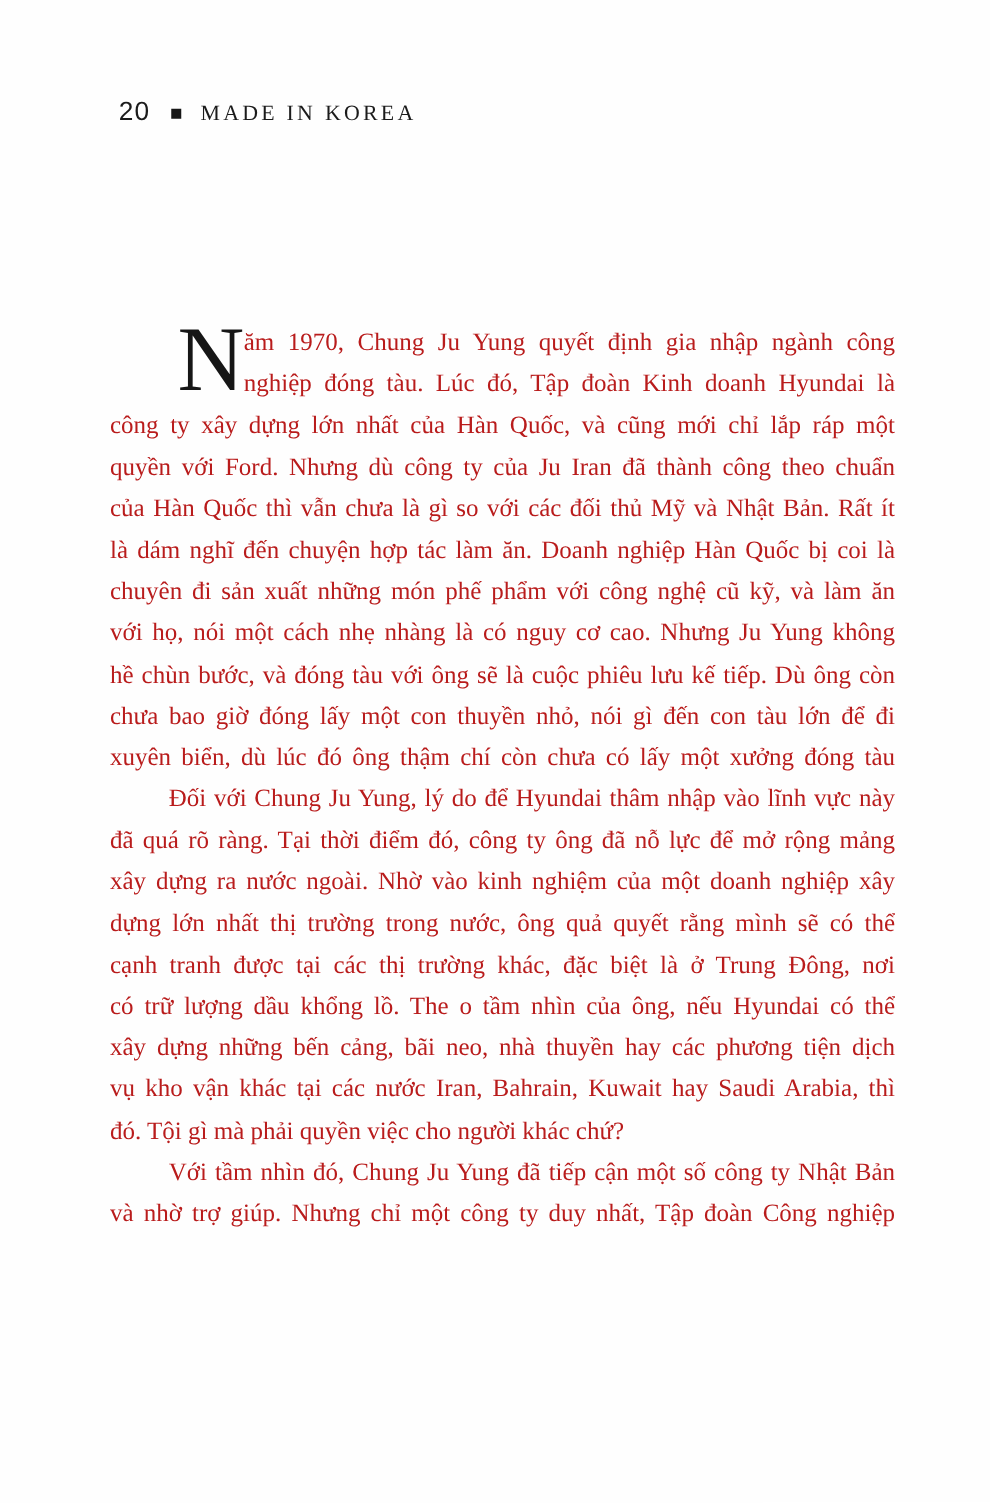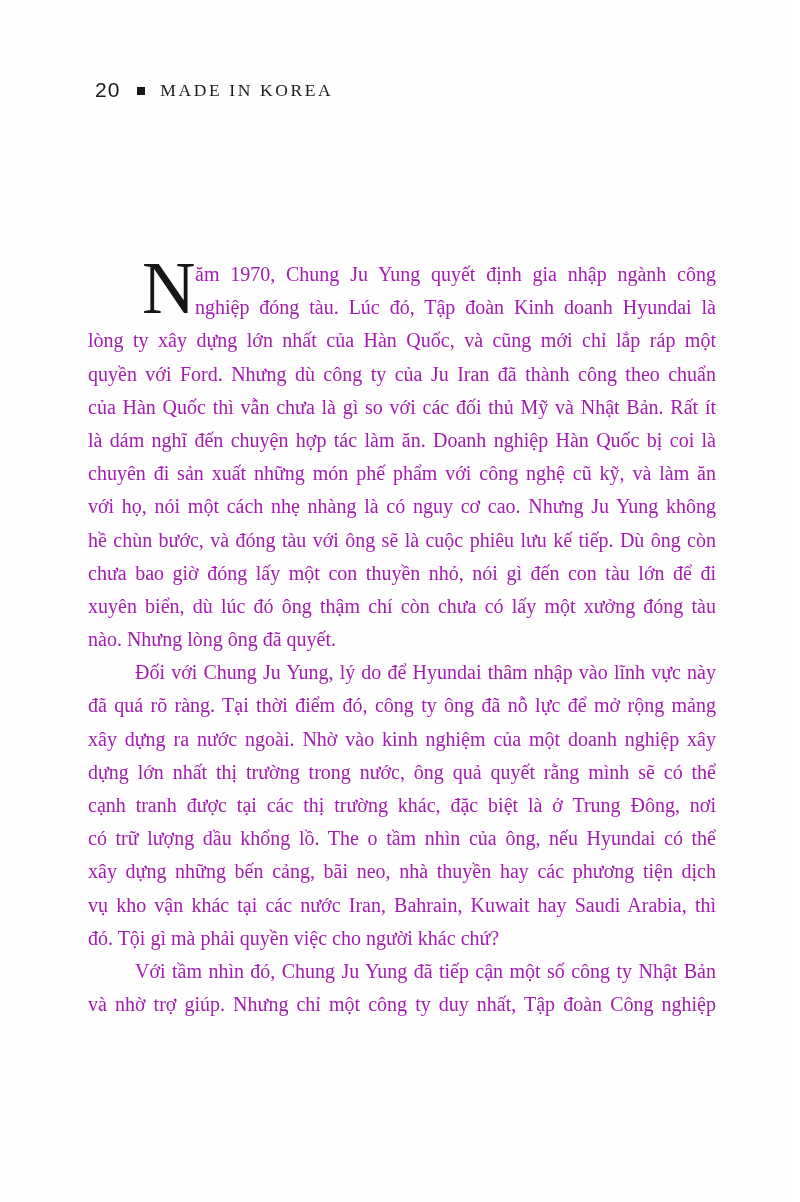--- a/index.html
+++ b/index.html
@@ -50,21 +50,21 @@
     top: -7px;
     font-size: 74px;
     line-height: 1;
     font-family: "Liberation Serif", serif;
     color: #161616;
   }
   .line {
     font-size: 20px;
     line-height: 33.2px;
     height: 33.2px;
-    color: #a21caf;
+    color: #b91c1c;
   }
   .line.justify, .line.dropcap, .line.indent {
     text-align: justify;
     text-align-last: justify;
   }
   .line.dropcap { margin-left: 107px; }
   .line.indent  { text-indent: 47px; }
   .line.last    { text-align: left; }
 </style>
 </head>
@@ -76,30 +76,29 @@
     <span class="page-num">20</span>
     <span class="square-bullet"></span>
     <span class="book-title">MADE IN KOREA</span>
   </div>
 
   <div class="page-body">
     <span class="drop-cap">N</span>
     <div id="lines-container">
         <div class="line dropcap">ăm 1970, Chung Ju Yung quyết định gia nhập ngành công</div>
         <div class="line dropcap">nghiệp đóng tàu. Lúc đó, Tập đoàn Kinh doanh Hyundai là</div>
-        <div class="line justify">lòng ty xây dựng lớn nhất của Hàn Quốc, và cũng mới chỉ lắp ráp một</div>
+        <div class="line justify">công ty xây dựng lớn nhất của Hàn Quốc, và cũng mới chỉ lắp ráp một</div>
         <div class="line justify">quyền với Ford. Nhưng dù công ty của Ju Iran đã thành công theo chuẩn</div>
         <div class="line justify">của Hàn Quốc thì vẫn chưa là gì so với các đối thủ Mỹ và Nhật Bản. Rất ít</div>
         <div class="line justify">là dám nghĩ đến chuyện hợp tác làm ăn. Doanh nghiệp Hàn Quốc bị coi là</div>
         <div class="line justify">chuyên đi sản xuất những món phế phẩm với công nghệ cũ kỹ, và làm ăn</div>
         <div class="line justify">với họ, nói một cách nhẹ nhàng là có nguy cơ cao. Nhưng Ju Yung không</div>
         <div class="line justify">hề chùn bước, và đóng tàu với ông sẽ là cuộc phiêu lưu kế tiếp. Dù ông còn</div>
         <div class="line justify">chưa bao giờ đóng lấy một con thuyền nhỏ, nói gì đến con tàu lớn để đi</div>
         <div class="line justify">xuyên biển, dù lúc đó ông thậm chí còn chưa có lấy một xưởng đóng tàu</div>
-        <div class="line last">nào. Nhưng lòng ông đã quyết.</div>
         <div class="line indent">Đối với Chung Ju Yung, lý do để Hyundai thâm nhập vào lĩnh vực này</div>
         <div class="line justify">đã quá rõ ràng. Tại thời điểm đó, công ty ông đã nỗ lực để mở rộng mảng</div>
         <div class="line justify">xây dựng ra nước ngoài. Nhờ vào kinh nghiệm của một doanh nghiệp xây</div>
         <div class="line justify">dựng lớn nhất thị trường trong nước, ông quả quyết rằng mình sẽ có thể</div>
         <div class="line justify">cạnh tranh được tại các thị trường khác, đặc biệt là ở Trung Đông, nơi</div>
         <div class="line justify">có trữ lượng dầu khổng lồ. The o tầm nhìn của ông, nếu Hyundai có thể</div>
         <div class="line justify">xây dựng những bến cảng, bãi neo, nhà thuyền hay các phương tiện dịch</div>
         <div class="line justify">vụ kho vận khác tại các nước Iran, Bahrain, Kuwait hay Saudi Arabia, thì</div>
         <div class="line last">đó. Tội gì mà phải quyền việc cho người khác chứ?</div>
         <div class="line indent">Với tầm nhìn đó, Chung Ju Yung đã tiếp cận một số công ty Nhật Bản</div>

